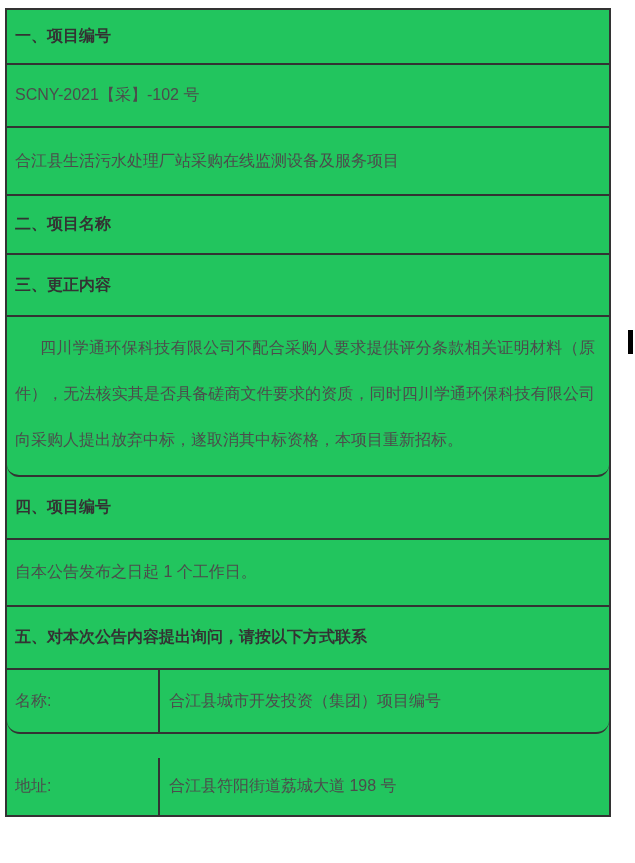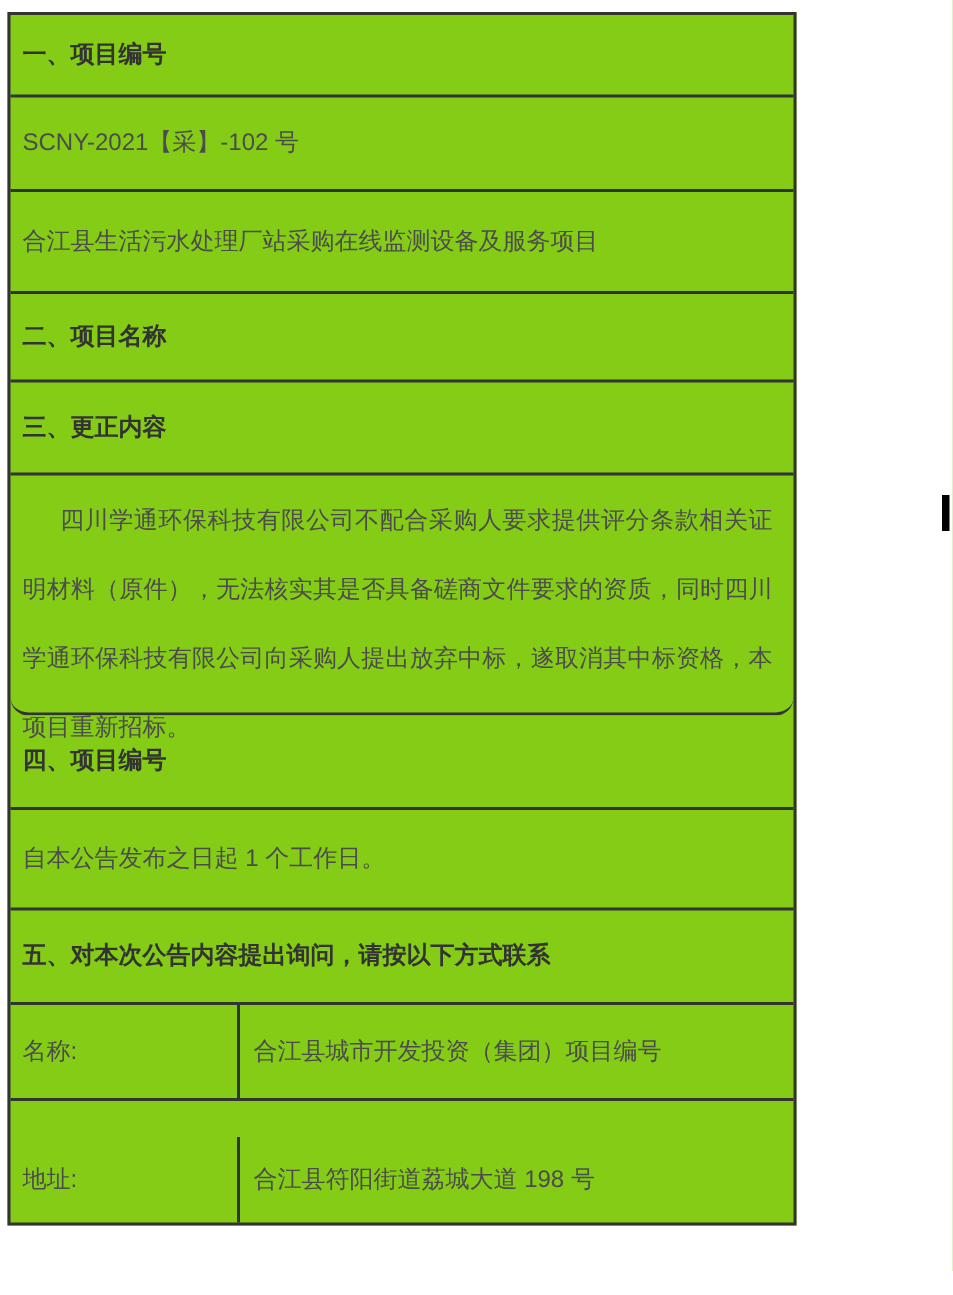--- a/index.html
+++ b/index.html
@@ -9,23 +9,23 @@
   }
   *{box-sizing:border-box;margin:0;padding:0;}
   html,body{width:635px;height:863px;background:#ffffff;overflow:hidden;}
   body{
     font-family:"Liberation Sans","DejaVu Sans",sans-serif;
     position:relative;
   }
   .tbl{
     position:absolute;
     left:5px;top:8px;
-    width:526px;
+    width:606px;
     border:2px solid var(--border-color);
-    background:#84cc16;
+    background:#22c55e;
   }
   .row{
     display:flex;
     align-items:center;
     border-bottom:2px solid var(--border-color);
     padding-left:8px;
     font-size:16px;
     color:var(--body-color);
   }
   .row:last-child{border-bottom:none;margin-top:24px;}
@@ -48,20 +48,21 @@
   .row.paragraph{
     display:block;
     padding:8px 14px 0 8px;
     line-height:46px;
     text-indent:25px;
     text-align:justify;
     border-radius:12px;
   }
   .row.pair{
     padding-left:0;
+    border-radius:13px;
   }
   .pair .label-cell{
     width:153px;
     align-self:stretch;
     display:flex;
     align-items:center;
     padding-left:8px;
     border-right:2px solid var(--border-color);
   }
   .pair .value-cell{

